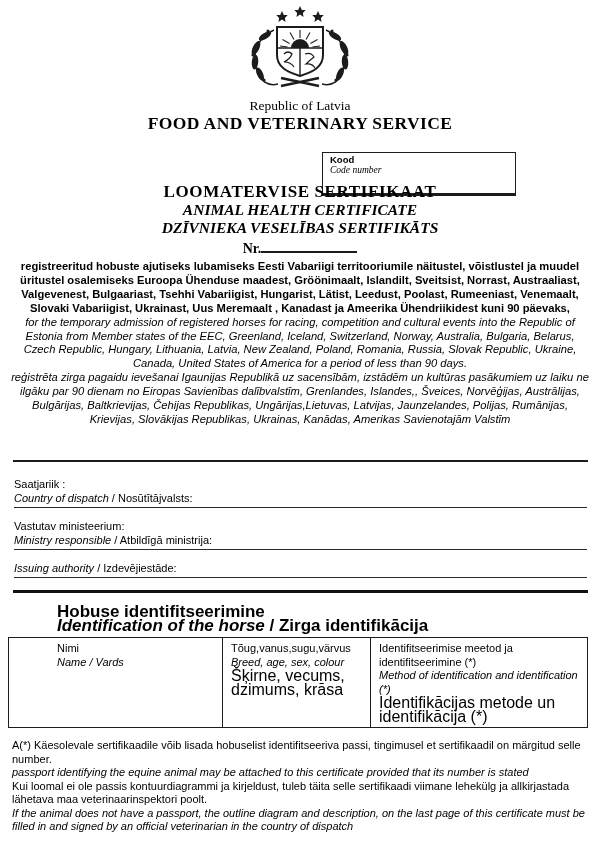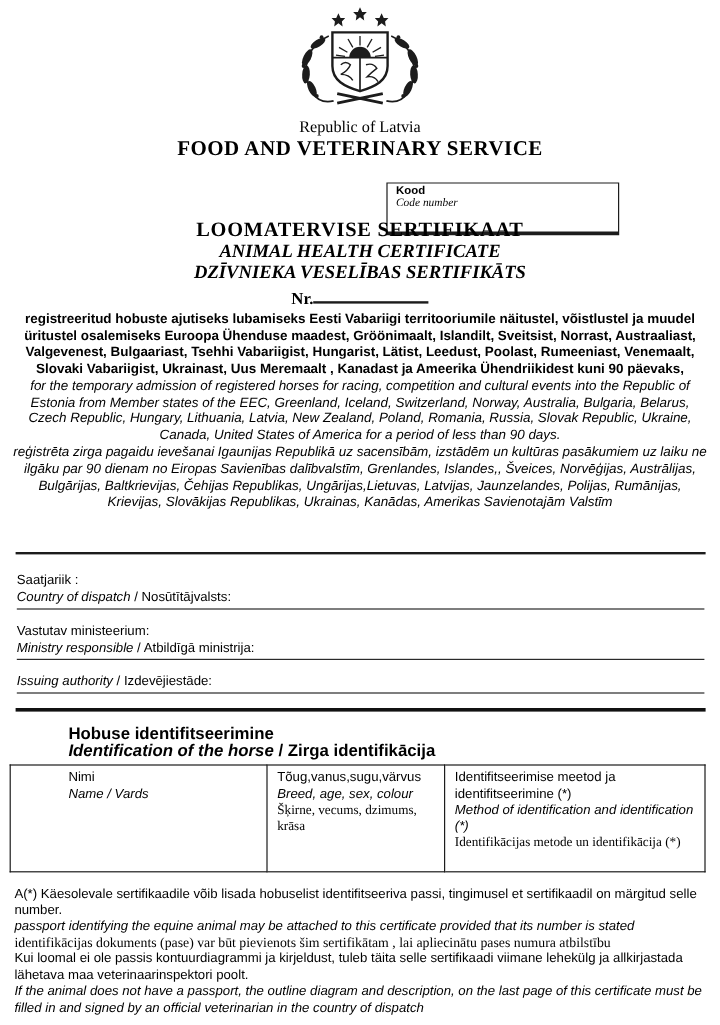--- a/index.html
+++ b/index.html
@@ -42,29 +42,29 @@
   .rule-1{top:460px;border-top:2.2px solid #1c1c1c;}
   .rule-2{top:590px;border-top:3px solid #111;}
 
   
   .fields{top:477px;left:14px;right:13px;position:absolute;}
   .field{margin-bottom:11px;}
   .f-et{font-size:11px;line-height:14px;}
   .f-line{font-size:11px;line-height:15px;border-bottom:1.6px solid #2a2a2a;padding-bottom:1px;}
 
   
-  .horse-heading{top:605px;left:57px;position:absolute;font-size:14px;line-height:13.5px;}
+  .horse-heading{top:605px;left:57px;position:absolute;font-size:17px;line-height:13.5px;}
   .h-et{font-weight:bold;}
   .h-sub{font-weight:bold;}
 
   .horse-table{top:637px;left:8px;position:absolute;width:580px;border-collapse:collapse;table-layout:fixed;}
   .horse-table td{border:1.6px solid #1c1c1c;vertical-align:top;padding:4px 5px 4px 8px;height:80px;font-size:11px;line-height:13.5px;}
   .horse-table .c1{width:160px;padding-left:48px;}
   .horse-table .c2{width:134px;}
-  .horse-table .lv-line{font-family:Liberation Serif, serif;font-size:11px;}
+  .horse-table .lv-line{font-family:Liberation Sans, sans-serif;font-size:16px;}
 
   
   .footnotes{top:739px;left:12px;right:6px;position:absolute;}
   .footnotes p{margin:0;font-size:11px;line-height:13.5px;}
 </style>
 </head>
 <body>
 
 <div class="page">
 
@@ -186,18 +186,17 @@
         <div class="it">Method of identification and identification (*)</div>
         <div class="lv-line">Identifikācijas metode un identifikācija (*)</div>
       </td>
     </tr>
   </tbody>
     </table>
 
   <div class="footnotes">
     <p>A(*) Käesolevale sertifikaadile võib lisada hobuselist identifitseeriva passi, tingimusel et sertifikaadil on märgitud selle number.</p>
     <p class="it">passport identifying the equine animal may be attached to this certificate provided that its number is stated</p>
-    <p class="serif" style="font-size:11.5px">identifikācijas dokuments (pase) var būt pievienots šim sertifikātam , lai apliecinātu pases numura atbilstību</p>
     <p class="u">Kui loomal ei ole passis kontuurdiagrammi ja kirjeldust, tuleb täita selle sertifikaadi viimane lehekülg ja allkirjastada lähetava maa veterinaarinspektori poolt.</p>
     <p class="it u">If the animal does not have a passport, the outline diagram and description, on the last page of this certificate must be filled in and signed by an official veterinarian in the country of dispatch</p>
   </div>
 
 </div>
 
 </body></html>

